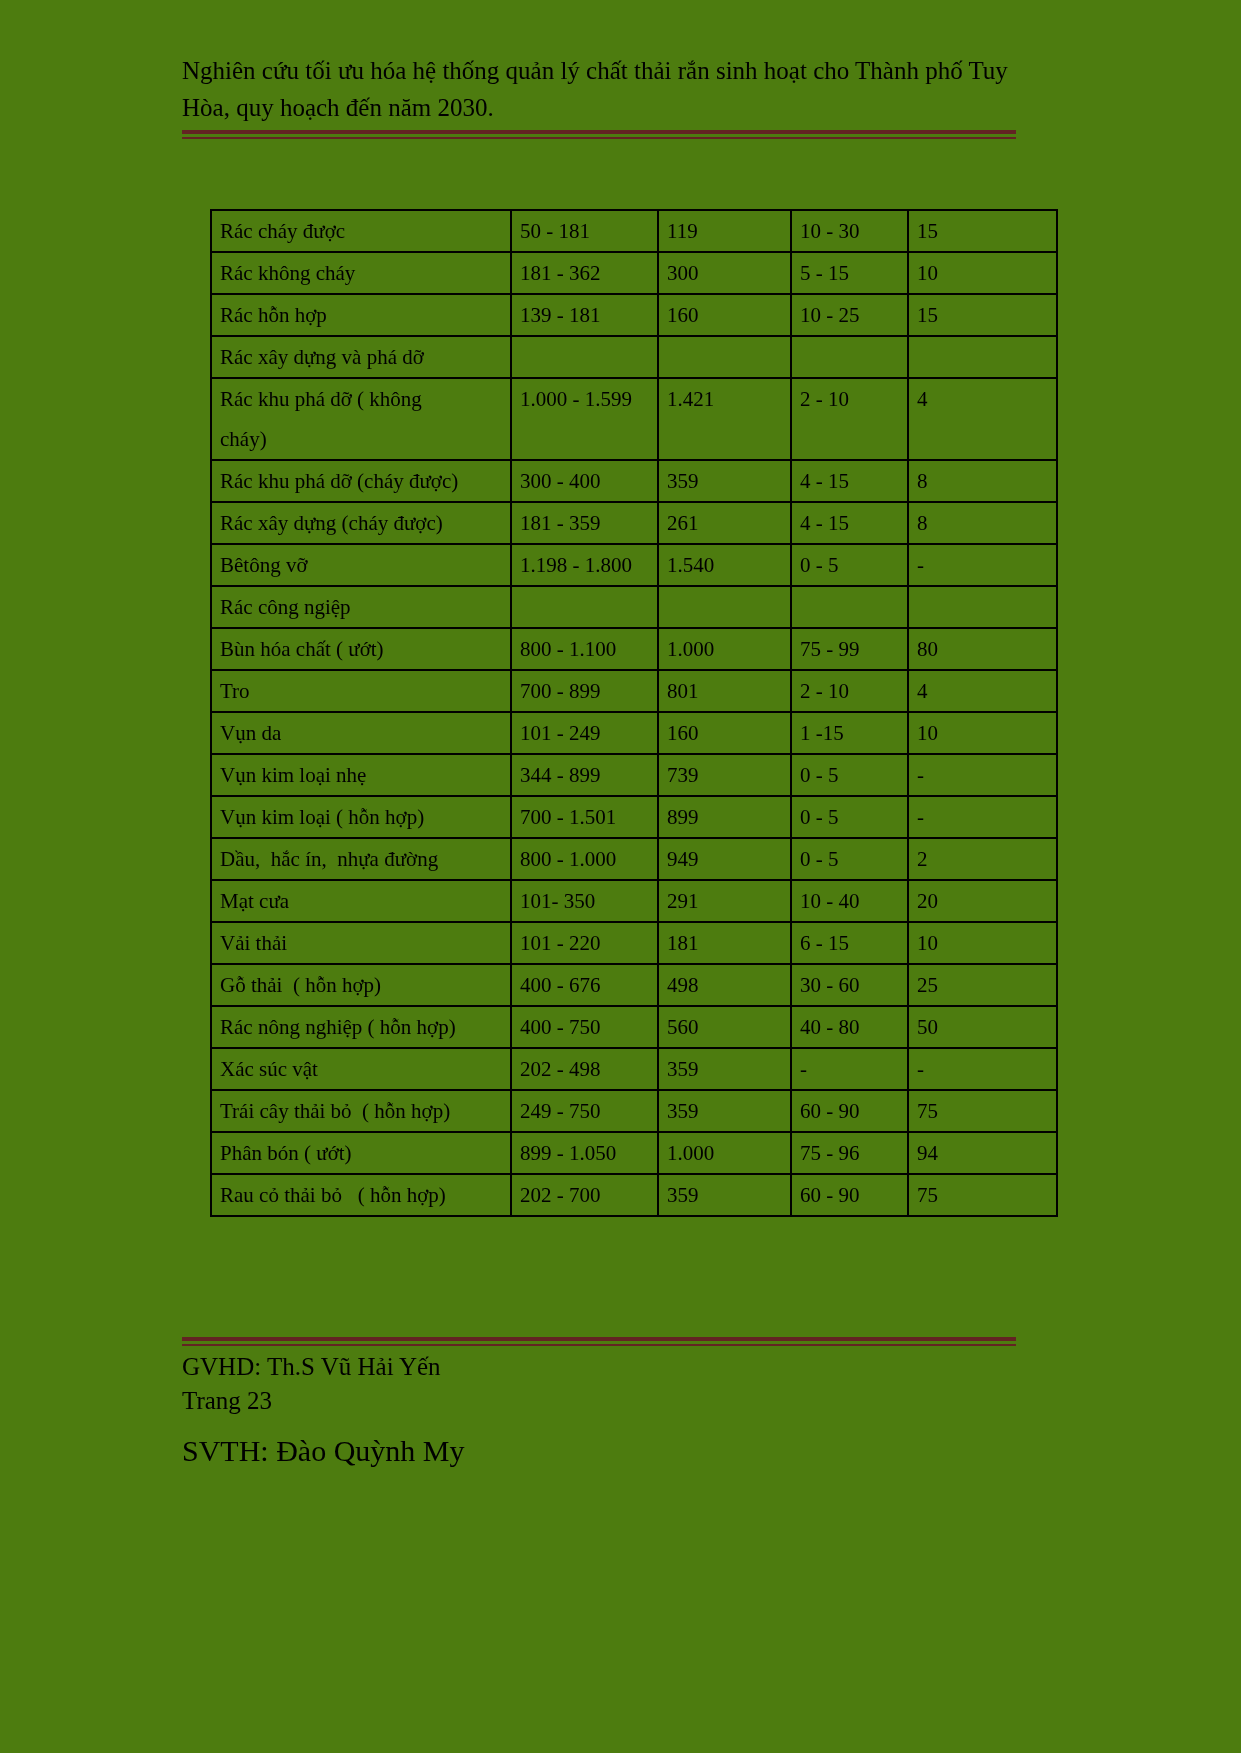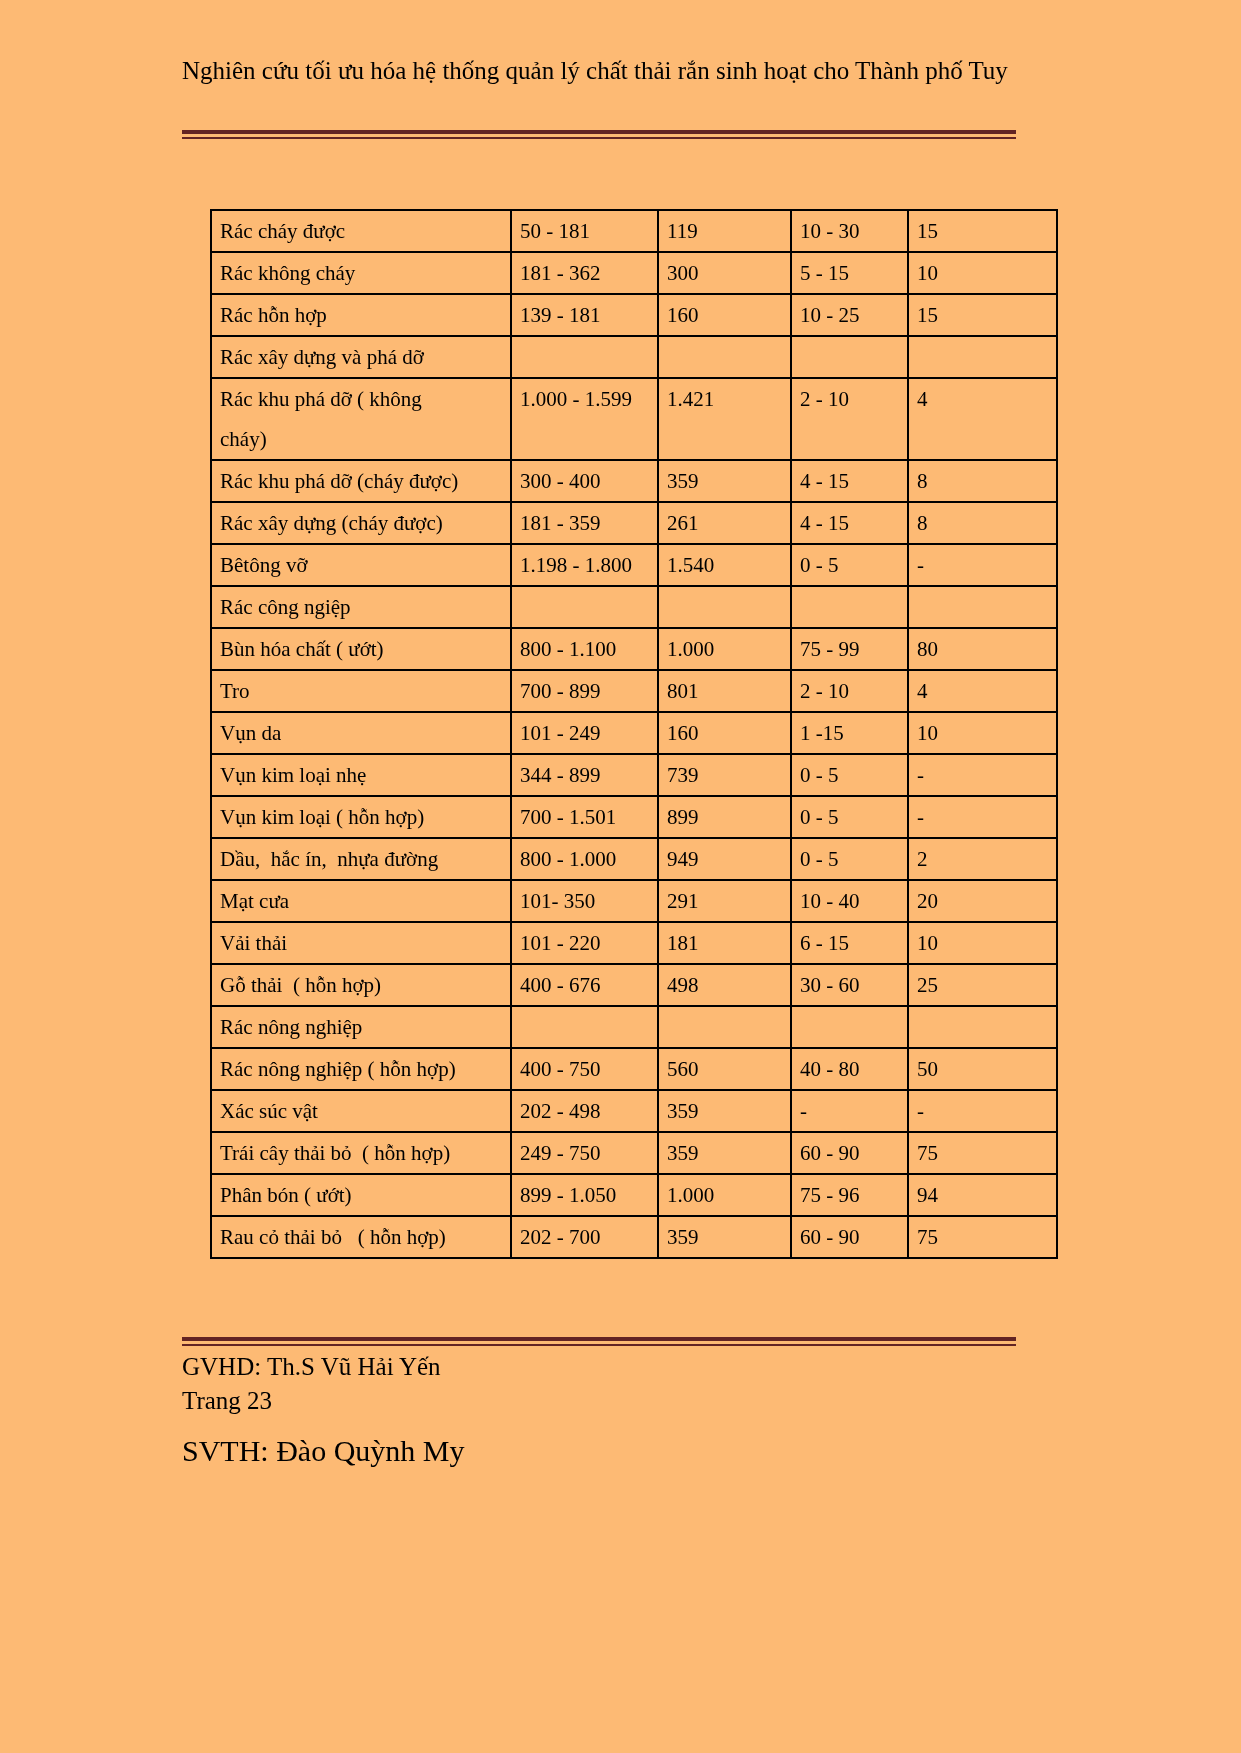--- a/index.html
+++ b/index.html
@@ -4,21 +4,21 @@
   <style>
     html, body {
       margin: 0;
       padding: 0;
       background: #ffffff;
     }
     .page {
       position: relative;
       width: 1241px;
       height: 1753px;
-      background: #fdba74;
+      background: #4d7c0f;
       color: #000000;
       font-family: "Liberation Serif", serif;
       overflow: hidden;
       box-sizing: border-box;
     }
     .header-block {
       position: absolute;
       left: 182px;
       top: 52px;
       width: 834px;
@@ -82,20 +82,21 @@
       line-height: 34px;
     }
   </style>
 </head>
 <body>
 
 <div class="page">
 
   <div class="header-block">
     <div class="header-line">Nghiên cứu tối ưu hóa hệ thống quản lý chất thải rắn sinh hoạt cho Thành phố Tuy</div>
+    <div class="header-line">Hòa, quy hoạch đến năm 2030.</div>
   </div>
 
   <div class="double-rule header-rule" style="border-color: rgb(99, 36, 35);"></div>
 
   <table class="waste-table">
     <colgroup>
         <col style="width: 300px;">
         <col style="width: 147px;">
         <col style="width: 133px;">
         <col style="width: 117px;">
@@ -223,27 +224,20 @@
           <td>10</td>
         </tr>
         <tr>
           <td>Gỗ thải  ( hỗn hợp)</td>
           <td>400 - 676</td>
           <td>498</td>
           <td>30 - 60</td>
           <td>25</td>
         </tr>
         <tr>
-          <td>Rác nông nghiệp</td>
-          <td></td>
-          <td></td>
-          <td></td>
-          <td></td>
-        </tr>
-        <tr>
           <td>Rác nông nghiệp ( hỗn hợp)</td>
           <td>400 - 750</td>
           <td>560</td>
           <td>40 - 80</td>
           <td>50</td>
         </tr>
         <tr>
           <td>Xác súc vật</td>
           <td>202 - 498</td>
           <td>359</td>

